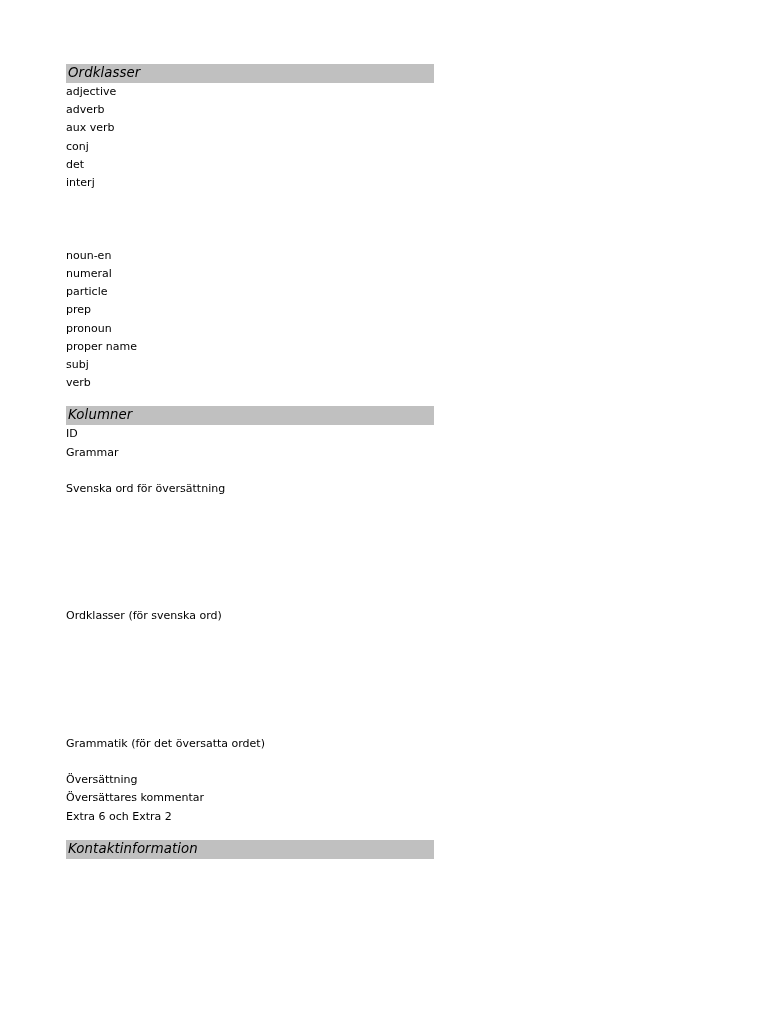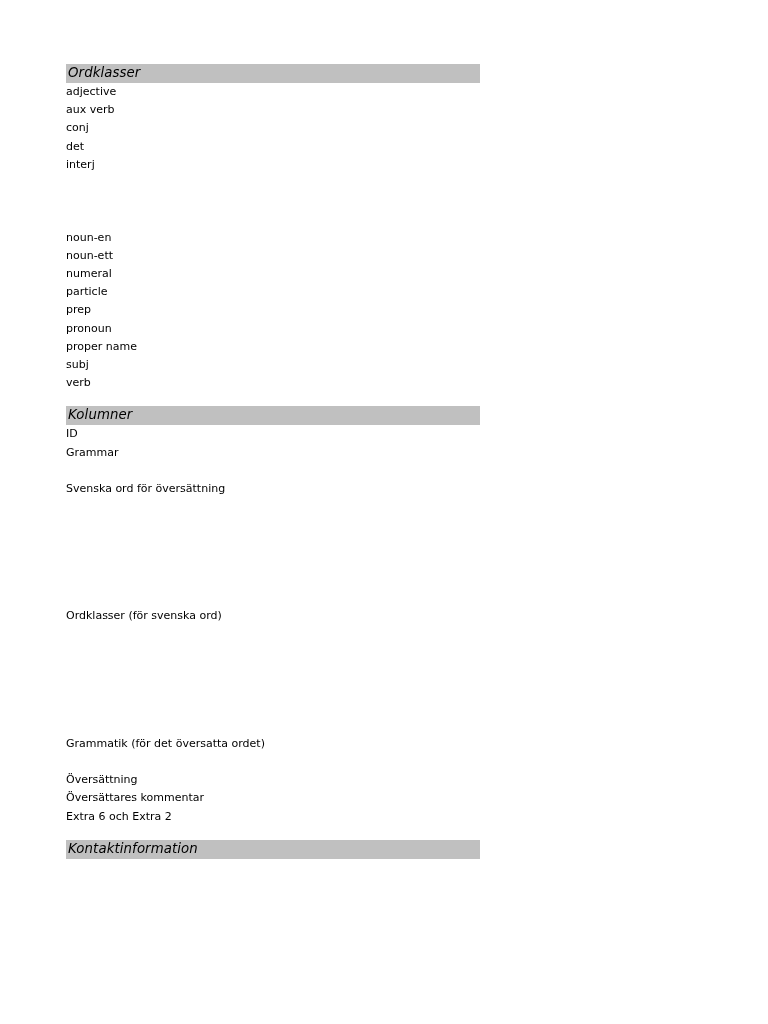--- a/index.html
+++ b/index.html
@@ -30,21 +30,21 @@
   
   .doc-body {
     position: absolute;
     left: 66px;
     top: 64px;
     width: 378px;
   }
 
   .section-bar {
     background: #c0c0c0;
-    width: 414px;
+    width: 368px;
     box-sizing: border-box;
     padding: 1px 0 2px 2px;
     margin: 0;
     line-height: 16px;
     font-size: 13.3px;
     font-style: italic;
     font-weight: normal;
     color: #000000;
     letter-spacing: 0.1px;
   }
@@ -69,31 +69,31 @@
 <body>
 
 <div class="page">
 
   <div class="doc-body">
 
     <div class="section-bar">Ordklasser</div>
 
     <div>
       <div class="line">adjective</div>
+      <div class="line">adverb</div>
       <div class="line">aux verb</div>
       <div class="line">conj</div>
       <div class="line">det</div>
       <div class="line">interj</div>
     </div>
 
     <div class="spacer-3"></div>
 
     <div>
       <div class="line">noun-en</div>
-      <div class="line">noun-ett</div>
       <div class="line">numeral</div>
       <div class="line">particle</div>
       <div class="line">prep</div>
       <div class="line">pronoun</div>
       <div class="line">proper name</div>
       <div class="line">subj</div>
       <div class="line">verb</div>
     </div>
 
     <div class="bar-gap-before"></div>

